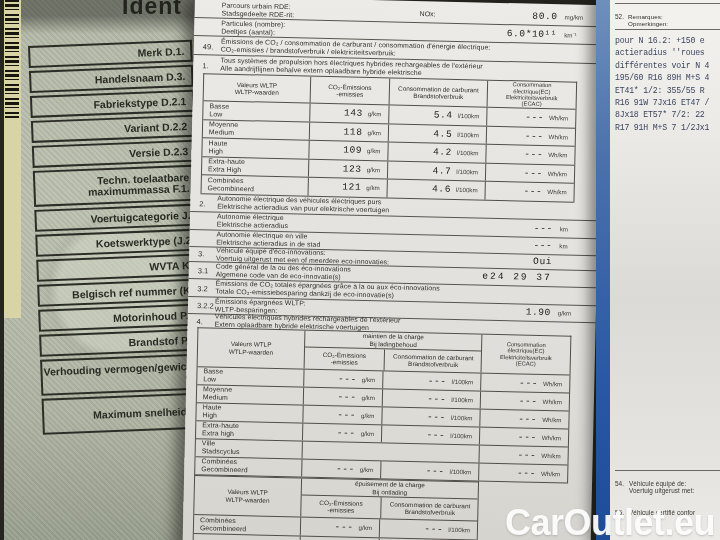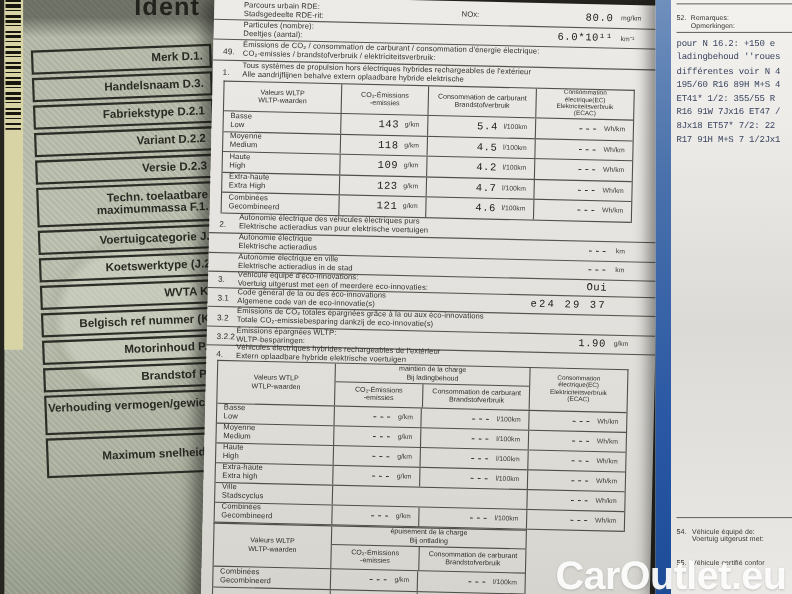--- a/index.html
+++ b/index.html
@@ -540,21 +540,21 @@
     <div class="rd-content">
       <div class="rd-rule" style="margin-top:7px"></div>
       <div class="rd-head">
         <span class="rd-num">52.</span>
         <div class="bi">
             <span class="l1">Remarques:</span>
             <span class="l2">Opmerkingen:</span>
           </div>
       </div>
       <div class="rd-rule" style="margin-top:2px"></div>
-      <div class="rd-lines"><span>pour N 16.2: +150 e</span><br><span>ladingbehoud ''roues</span><br><span>différentes voir N 4</span><br><span>195/60 R16 89H M+S 4</span><br><span>ET41* 1/2: 355/55 R</span><br><span>R16 91W 7Jx16 ET47 /</span><br><span>8Jx18 ET57* 7/2: 22</span><br><span>R17 91H M+S 7 1/2Jx1</span></div>
+      <div class="rd-lines"><span>pour N 16.2: +150 e</span><br><span>actieradius ''roues</span><br><span>différentes voir N 4</span><br><span>195/60 R16 89H M+S 4</span><br><span>ET41* 1/2: 355/55 R</span><br><span>R16 91W 7Jx16 ET47 /</span><br><span>8Jx18 ET57* 7/2: 22</span><br><span>R17 91H M+S 7 1/2Jx1</span></div>
       <div class="rd-items">
         <div class="rd-rule"></div>
         <div class="rd-item">
           <span class="rd-num">54.</span>
           <div class="bi">
               <span class="l1">Véhicule équipé de:</span>
               <span class="l2">Voertuig uitgerust met:</span>
             </div>
         </div>
         <div class="rd-item" style="margin-top:14px">

